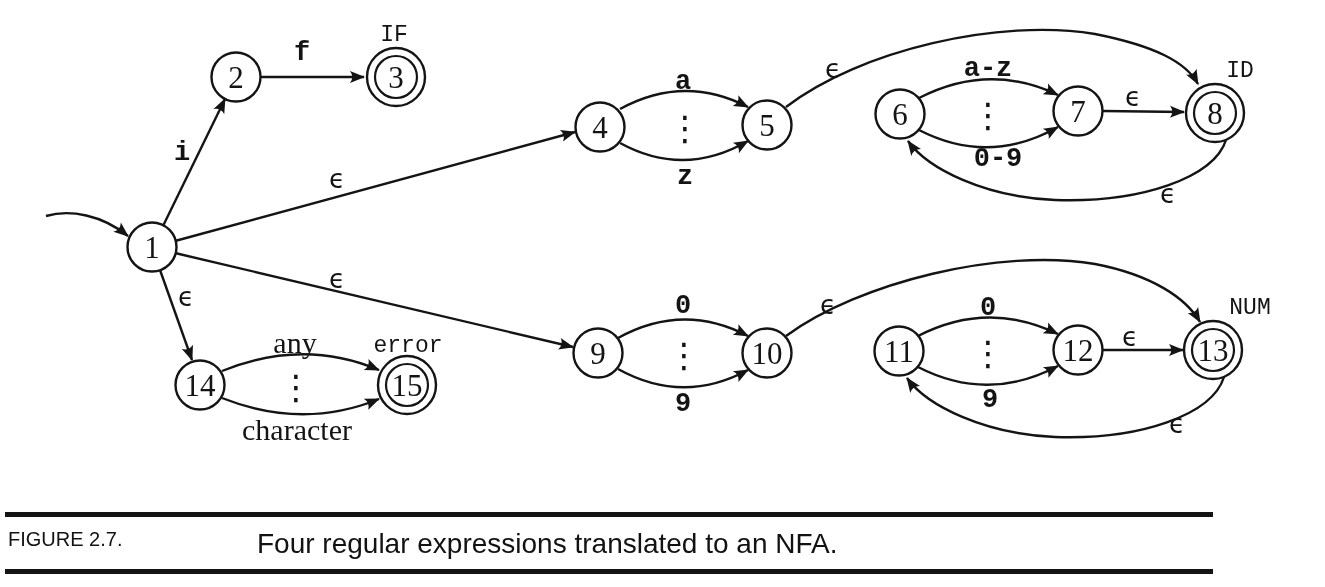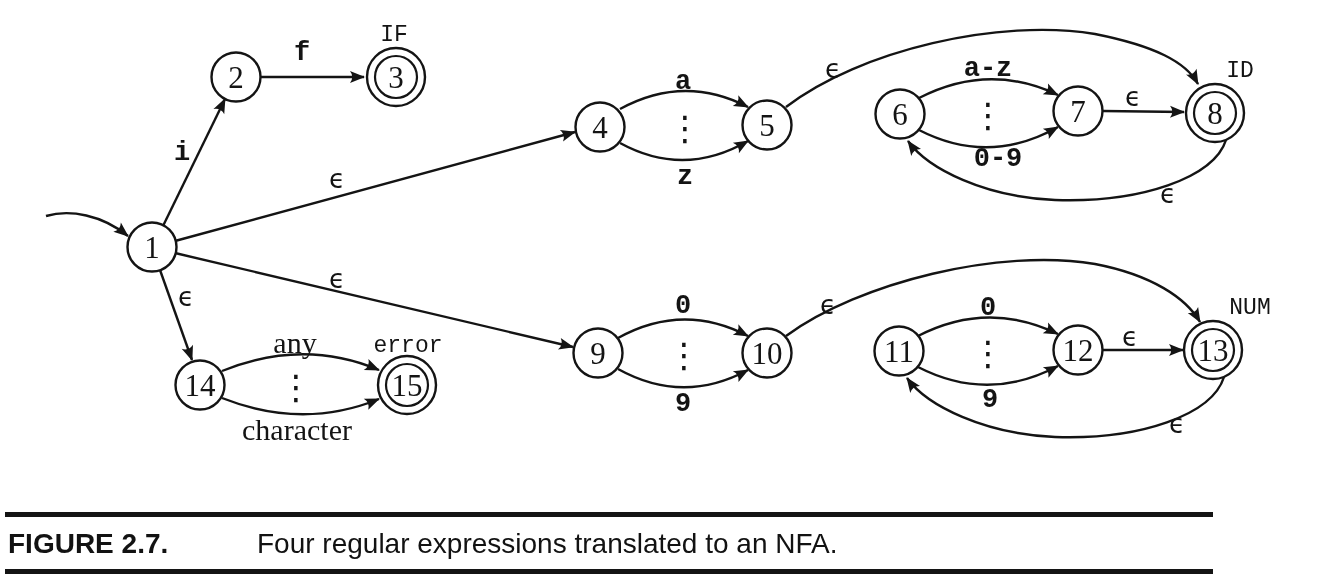--- a/index.html
+++ b/index.html
@@ -12,21 +12,21 @@
   text{fill:#141414;}
   .num{font-family:"Liberation Serif",serif;font-size:31px;text-anchor:middle;}
   .chr{font-family:"Liberation Mono",monospace;font-weight:700;font-size:27px;text-anchor:middle;}
   .tok{font-family:"Liberation Mono",monospace;font-size:23px;text-anchor:middle;}
   .eps{font-family:"DejaVu Sans",sans-serif;font-size:26px;text-anchor:middle;}
   .ser{font-family:"Liberation Serif",serif;font-size:30px;text-anchor:middle;}
   .dots{font-family:"DejaVu Sans",sans-serif;font-size:34px;text-anchor:middle;}
   .cap-rule{position:absolute;left:5px;width:1208px;height:5px;background:#141414;}
   .rule-top{top:512px;}
   .rule-bottom{top:569px;}
-  .fig-label{position:absolute;left:8px;top:528px;font-size:28px;font-weight:700;white-space:nowrap;}
+  .fig-label{position:absolute;left:8px;top:528px;font-size:20px;font-weight:400;white-space:nowrap;}
   .fig-caption{position:absolute;left:257px;top:528px;font-size:28px;white-space:nowrap;}
 </style>
 </head>
 <body>
 
 <div class="page">
 
   <svg width="1325" height="470" viewBox="0 0 1325 470">
     <defs>
       <marker id="ah" markerWidth="18" markerHeight="14" refX="15" refY="7" orient="auto" markerUnits="userSpaceOnUse">

